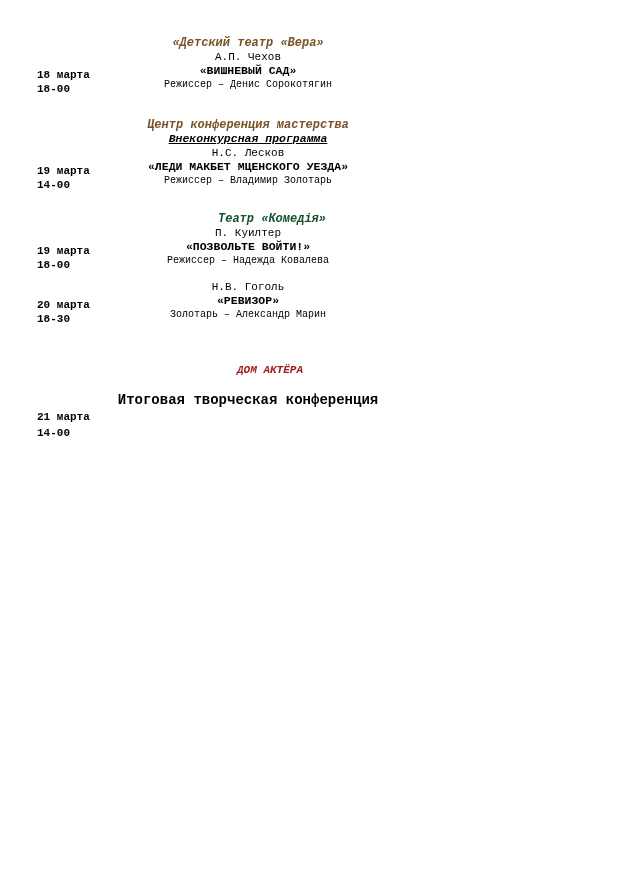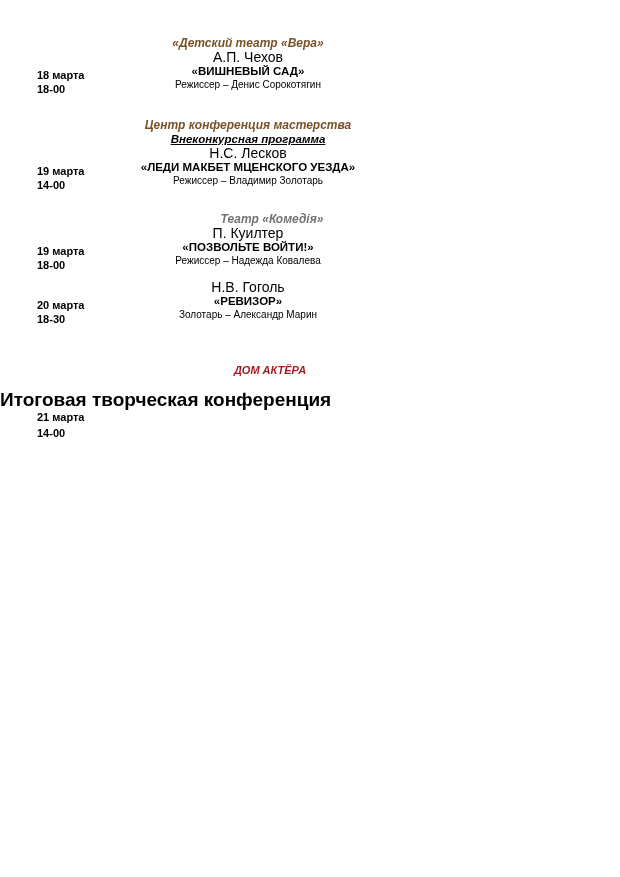--- a/index.html
+++ b/index.html
@@ -1,21 +1,21 @@
 <!DOCTYPE html>
 <html><head>
 <meta charset="utf-8">
 <style>
   html, body { margin: 0; padding: 0; background: #ffffff; }
   .page {
     position: relative;
     width: 496px;
     height: 877px;
     background: #ffffff;
-    font-family: Liberation Sans, sans-serif;
+    font-family: Liberation Mono, monospace;
     color: #000000;
     overflow: hidden;
   }
   .content { padding-top: 36px; }
   .block { position: relative; }
   .row { position: relative; line-height: 14px; min-height: 14px; }
   .center { text-align: center; }
   .venue {
     font-size: 12px;
     font-weight: bold;
@@ -33,41 +33,41 @@
   }
   .date-col {
     position: absolute;
     left: 37px;
     top: 18px;
     font-size: 11px;
     font-weight: bold;
     line-height: 14px;
     white-space: nowrap;
   }
-  .author { font-size: 14px; line-height: 14px; }
+  .author { font-size: 11px; line-height: 14px; }
   .play-title { font-size: 11.5px; font-weight: bold; line-height: 14px; }
   .director { font-size: 10px; line-height: 14px; }
   .mb-b1 { margin-bottom: 26px; }
   .mb-b2 { margin-bottom: 24px; }
   .mb-b3 { margin-bottom: 12px; }
   .mb-b4 { margin-bottom: 40px; }
   .finale-venue {
     font-size: 11px;
     font-weight: bold;
     font-style: italic;
     text-align: center;
     line-height: 16px;
     margin-bottom: 14px;
     margin-left: 44px;
   }
   .finale-row { position: relative; line-height: 16px; min-height: 16px; }
   .finale-event {
-    font-size: 19px;
+    font-size: 14px;
     font-weight: bold;
-    text-align: left;
+    text-align: center;
     line-height: 16px;
   }
 </style>
 </head>
 <body>
 
 <div class="page">
   <div class="content">
 
     <div class="block mb-b1">
@@ -95,21 +95,21 @@
       <div class="row">
         <span class="date-col">14-00</span>
         <div class="play-title center">«ЛЕДИ МАКБЕТ МЦЕНСКОГО УЕЗДА»</div>
       </div>
       <div class="row">
         <div class="director center">Режиссер – Владимир Золотарь</div>
       </div>
     </div>
 
     <div class="block mb-b3">
-      <div class="venue" style="color: #737373; margin-left: 48px;">Театр «Комедія»</div>
+      <div class="venue" style="color: #14532d; margin-left: 48px;">Театр «Комедія»</div>
       <div class="row">
         <span class="date-col">19 марта</span>
         <div class="author center">П. Куилтер</div>
       </div>
       <div class="row">
         <span class="date-col">18-00</span>
         <div class="play-title center">«ПОЗВОЛЬТЕ ВОЙТИ!»</div>
       </div>
       <div class="row">
         <div class="director center">Режиссер – Надежда Ковалева</div>

